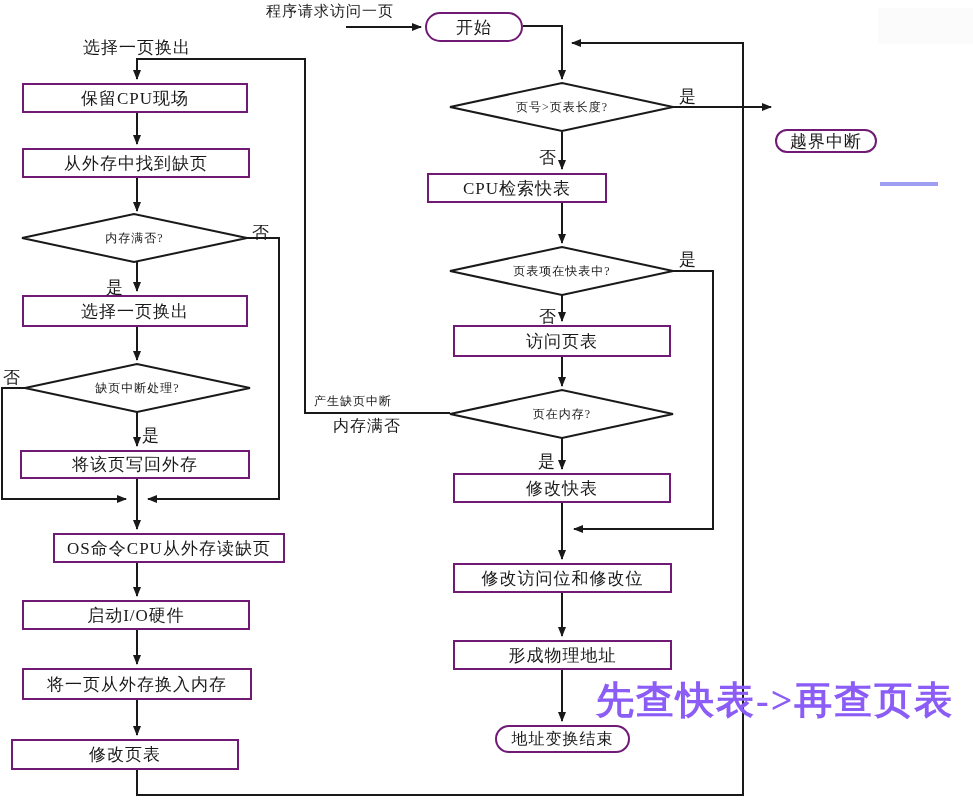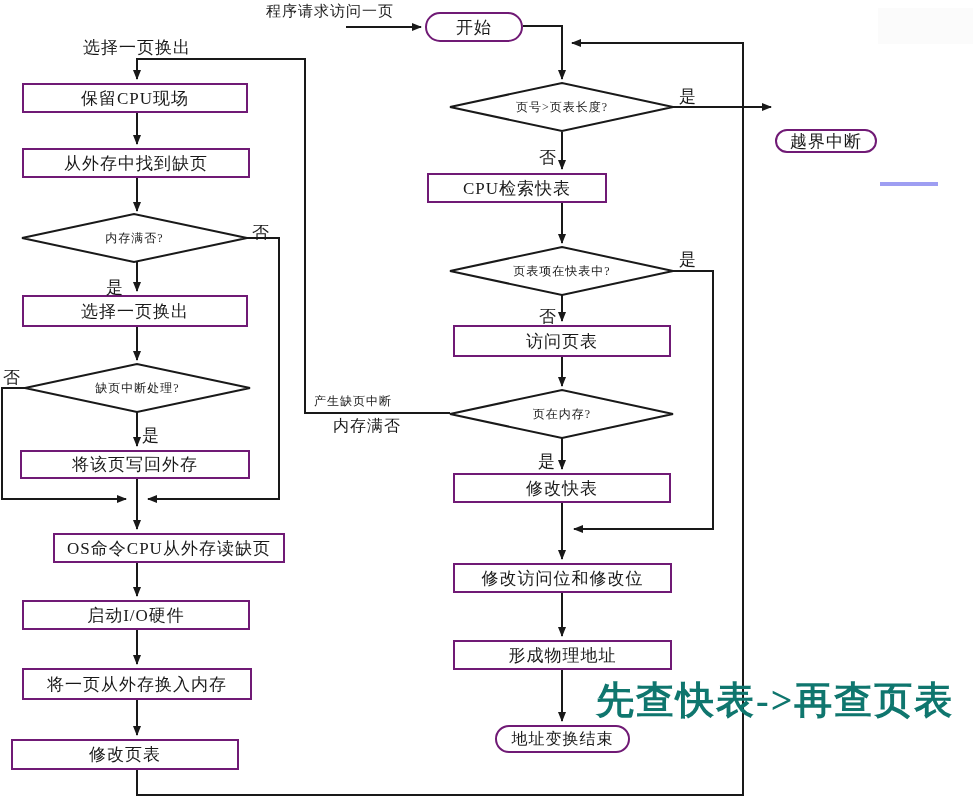--- a/index.html
+++ b/index.html
@@ -107,16 +107,16 @@
   <div class="branch" style="left:252px;top:221px;">否</div>
   <div class="branch" style="left:106px;top:276px;">是</div>
   <div class="branch" style="left:3px;top:366px;">否</div>
   <div class="branch" style="left:142px;top:424px;">是</div>
   <div class="branch" style="left:679px;top:85px;">是</div>
   <div class="branch" style="left:539px;top:146px;">否</div>
   <div class="branch" style="left:679px;top:248px;">是</div>
   <div class="branch" style="left:539px;top:305px;">否</div>
   <div class="branch" style="left:538px;top:450px;">是</div>
 
-  <div class="note" style="color: #0f766e;">先查快表-&gt;再查页表</div>
+  <div class="note" style="color: #8b5cf6;">先查快表-&gt;再查页表</div>
   <div class="blue-line" style="background: rgb(158, 158, 242);"></div>
 
 </div>
 
 </body></html>

